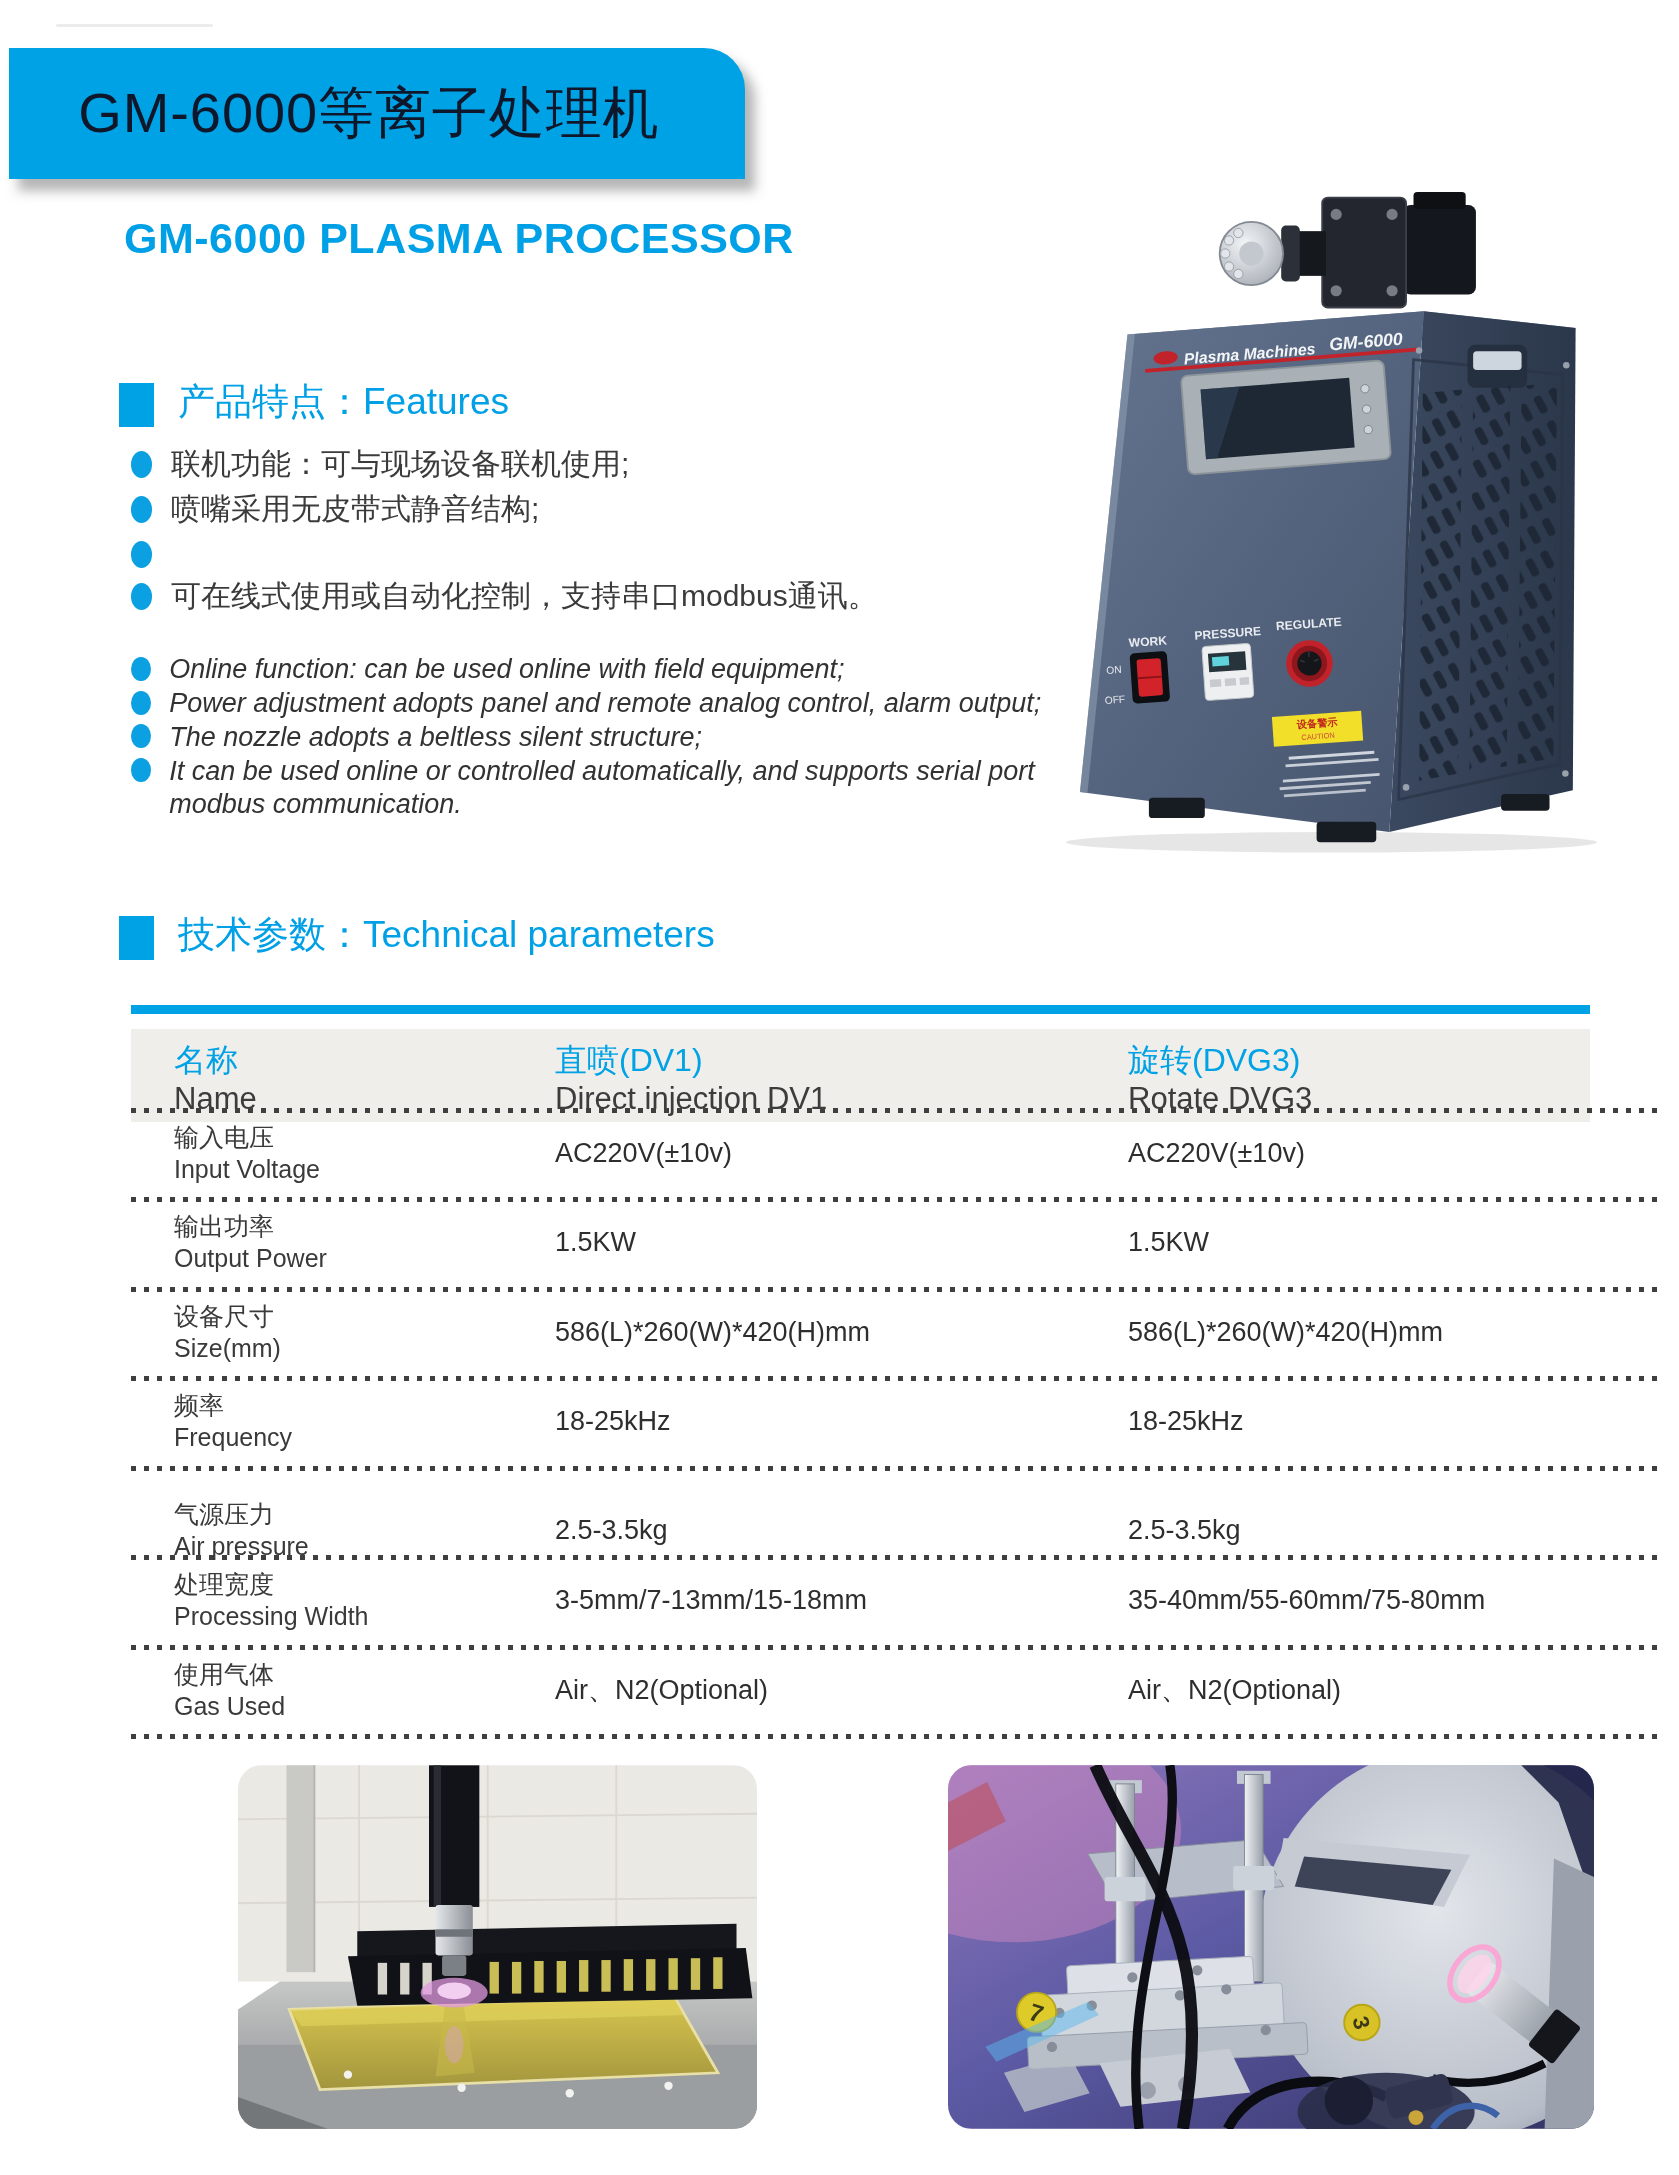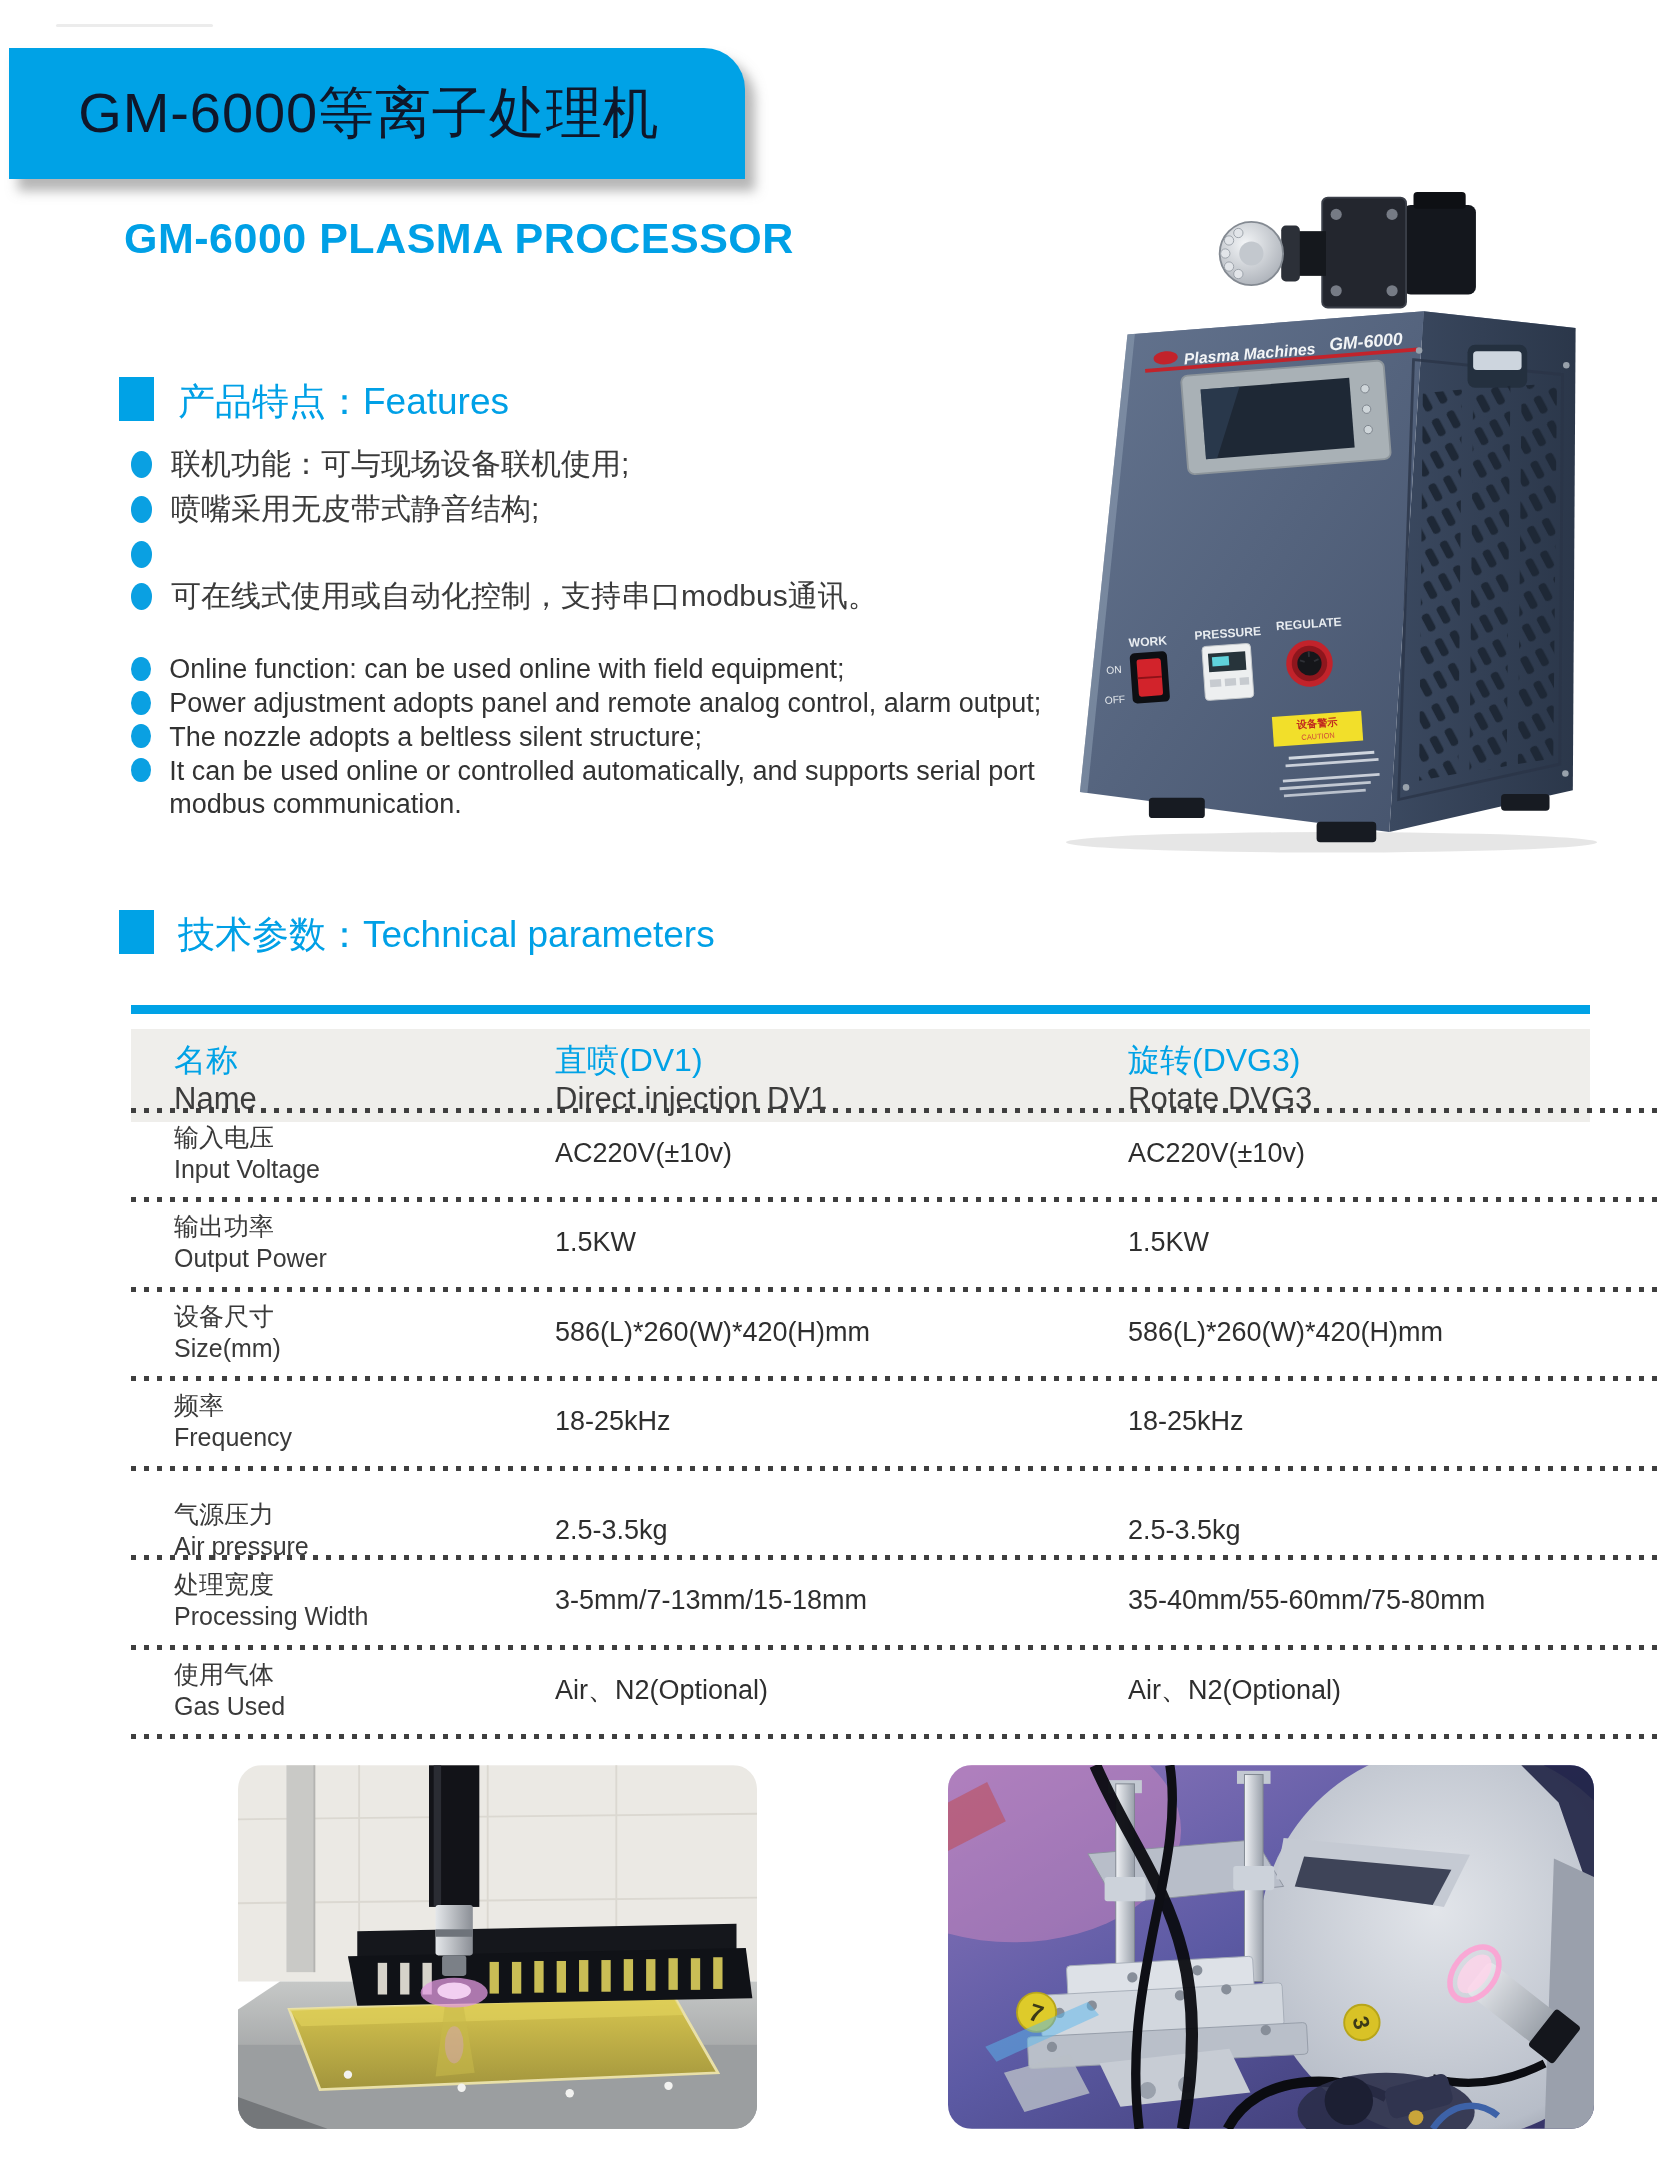--- a/index.html
+++ b/index.html
@@ -5,32 +5,32 @@
   html,body{margin:0;padding:0;background:#fff;}
   body{width:1680px;height:2176px;position:relative;font-family:"Liberation Sans","DejaVu Sans",sans-serif;color:#3a3a3a;}
   
   .wisp{position:absolute;left:56px;top:24px;width:157px;height:2.8px;background:#ececec;border-radius:1.9px;}
   .banner{position:absolute;left:9.3px;top:48px;width:736px;height:131px;background:#00a2e6;
           border-radius:0 41px 0 0;box-shadow:9.3px 11.2px 11.2px rgba(110,110,110,.5);
           display:flex;align-items:center;padding-left:69px;box-sizing:border-box;}
   .banner-title{font-size:56px;font-weight:normal;color:#0f172a;letter-spacing:0.9px;white-space:nowrap;}
   .subtitle{position:absolute;left:124px;top:214px;font-size:43px;font-weight:bold;color:#00a0e6;letter-spacing:0.5px;}
   
-  .sec{position:absolute;display:flex;align-items:flex-start;}
+  .sec{position:absolute;display:flex;align-items:flex-end;}
   .sec-features{left:119px;top:377px;}
   .sec-tech{left:119px;top:910px;}
   .sq{width:35px;height:44px;background:#00a2e6;margin-right:24px;}
   .st{font-size:37px;color:#00a0e6;white-space:nowrap;}
   
   .blist{position:absolute;left:131px;}
   .cnlist{top:447px;width:932px;}
   .enlist{top:653px;width:914px;}
   .b-row{display:flex;align-items:flex-start;}
   .cnlist .b-row{margin-bottom:11.2px;}
-  .enlist .b-row{margin-bottom:0.9px;}
+  .enlist .b-row{margin-bottom:0.9px;font-style:italic;}
   .dot{flex:0 0 auto;background:#0aa0e2;border-radius:50%;}
   .cnlist .dot{width:21.4px;height:27px;margin:3.7px 18.6px 0 0;}
   .enlist .dot{width:19.6px;height:24px;margin:3.7px 18.6px 0 0;}
   .b-text{font-size:30px;line-height:34px;color:#3b3b3b;}
   .enlist .b-text{font-size:27px;line-height:33px;color:#323232;white-space:pre-line;}
   
   .ttable{position:absolute;left:131px;top:1005px;width:1529px;height:736px;}
   .t-bluebar{position:absolute;left:0;top:0;width:1459px;height:9.3px;background:#00a2e6;}
   .t-head{position:absolute;left:0;top:9.3px;width:1459px;height:93px;background:#efeeeb;margin-top:15px;}
   .h-col{position:absolute;top:11.2px;}

